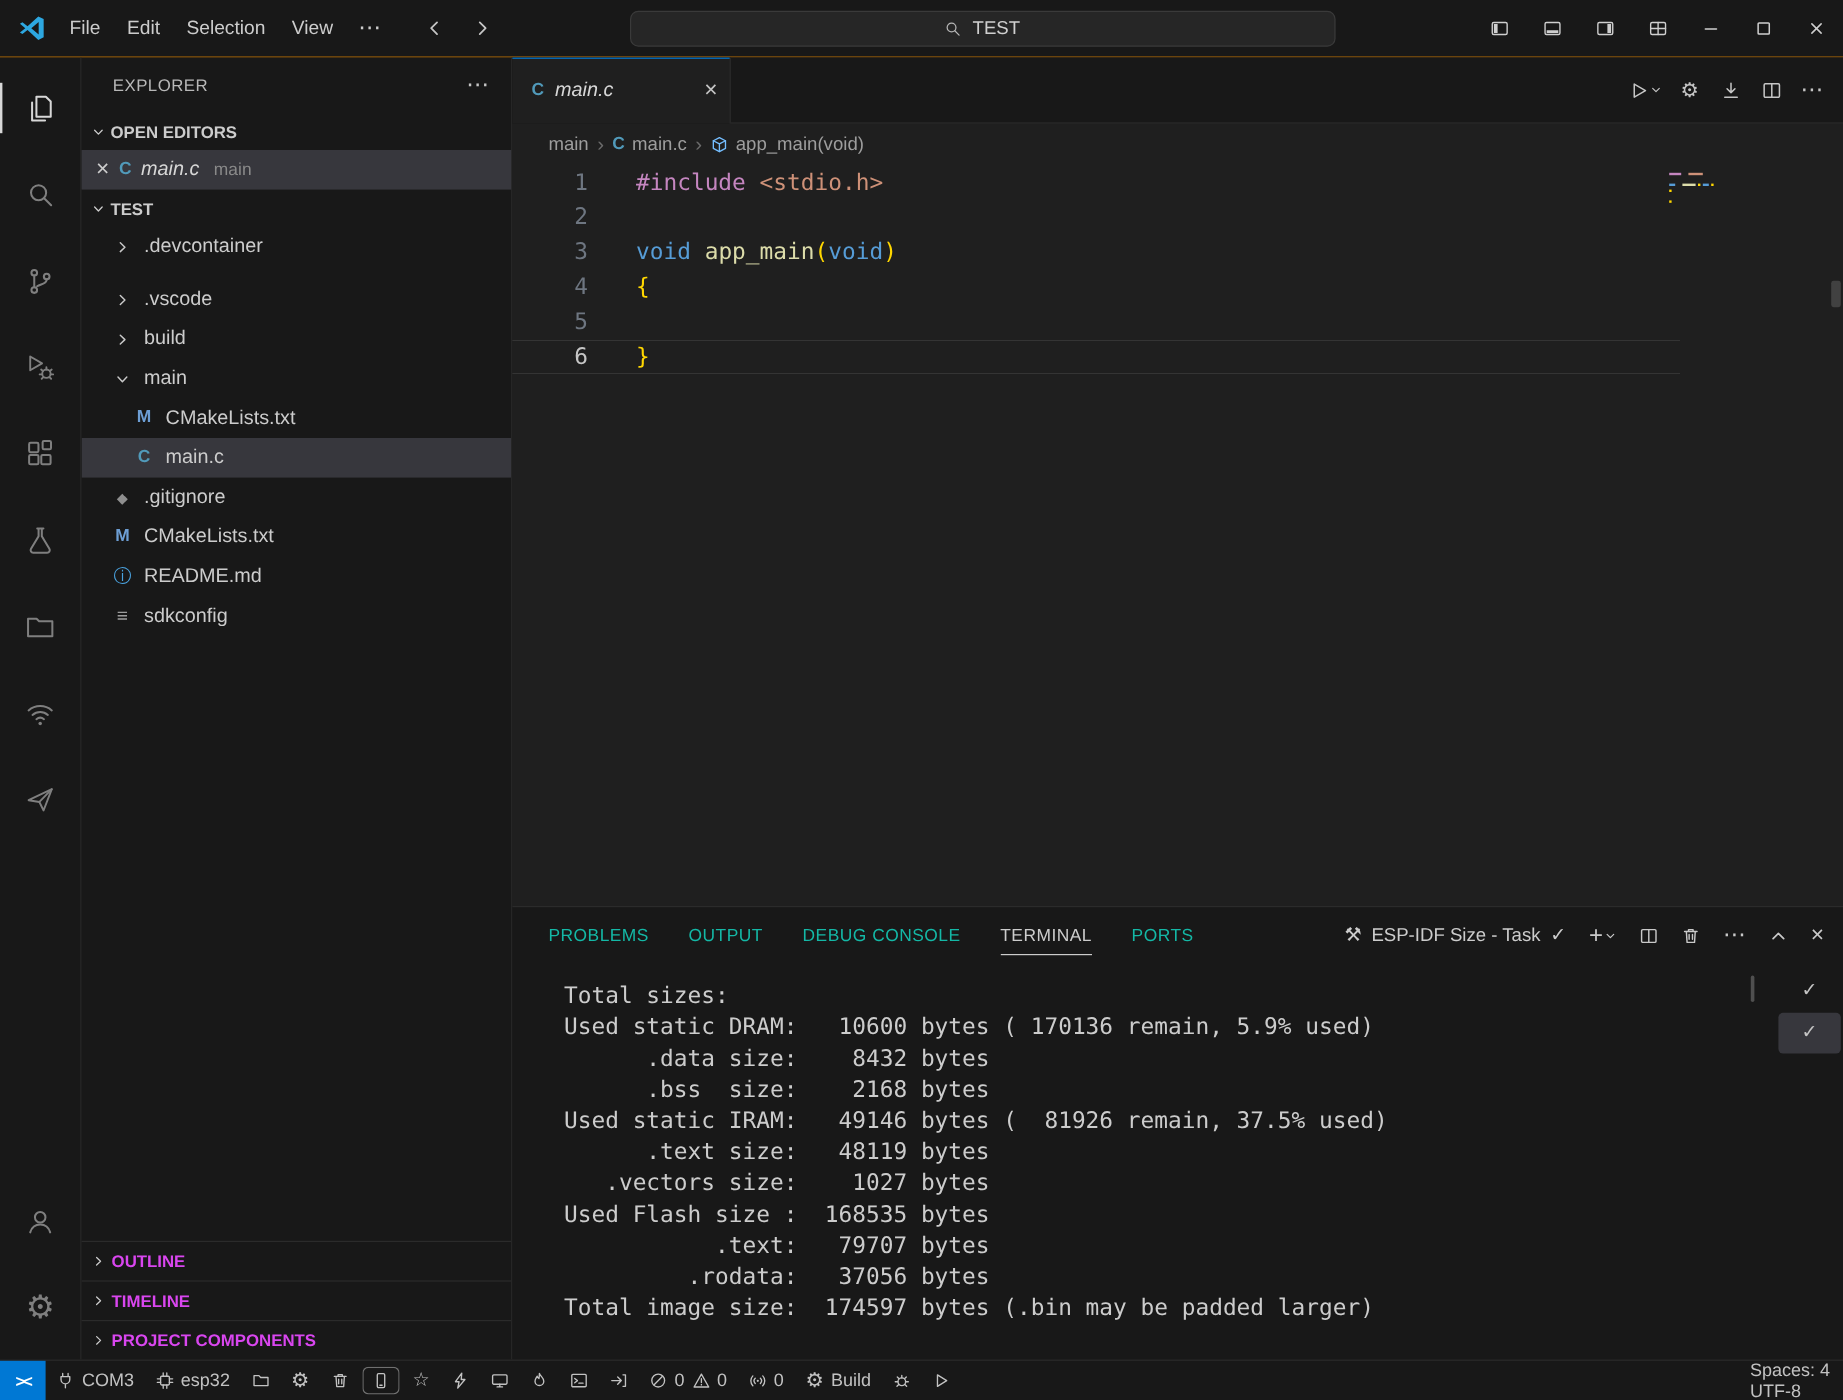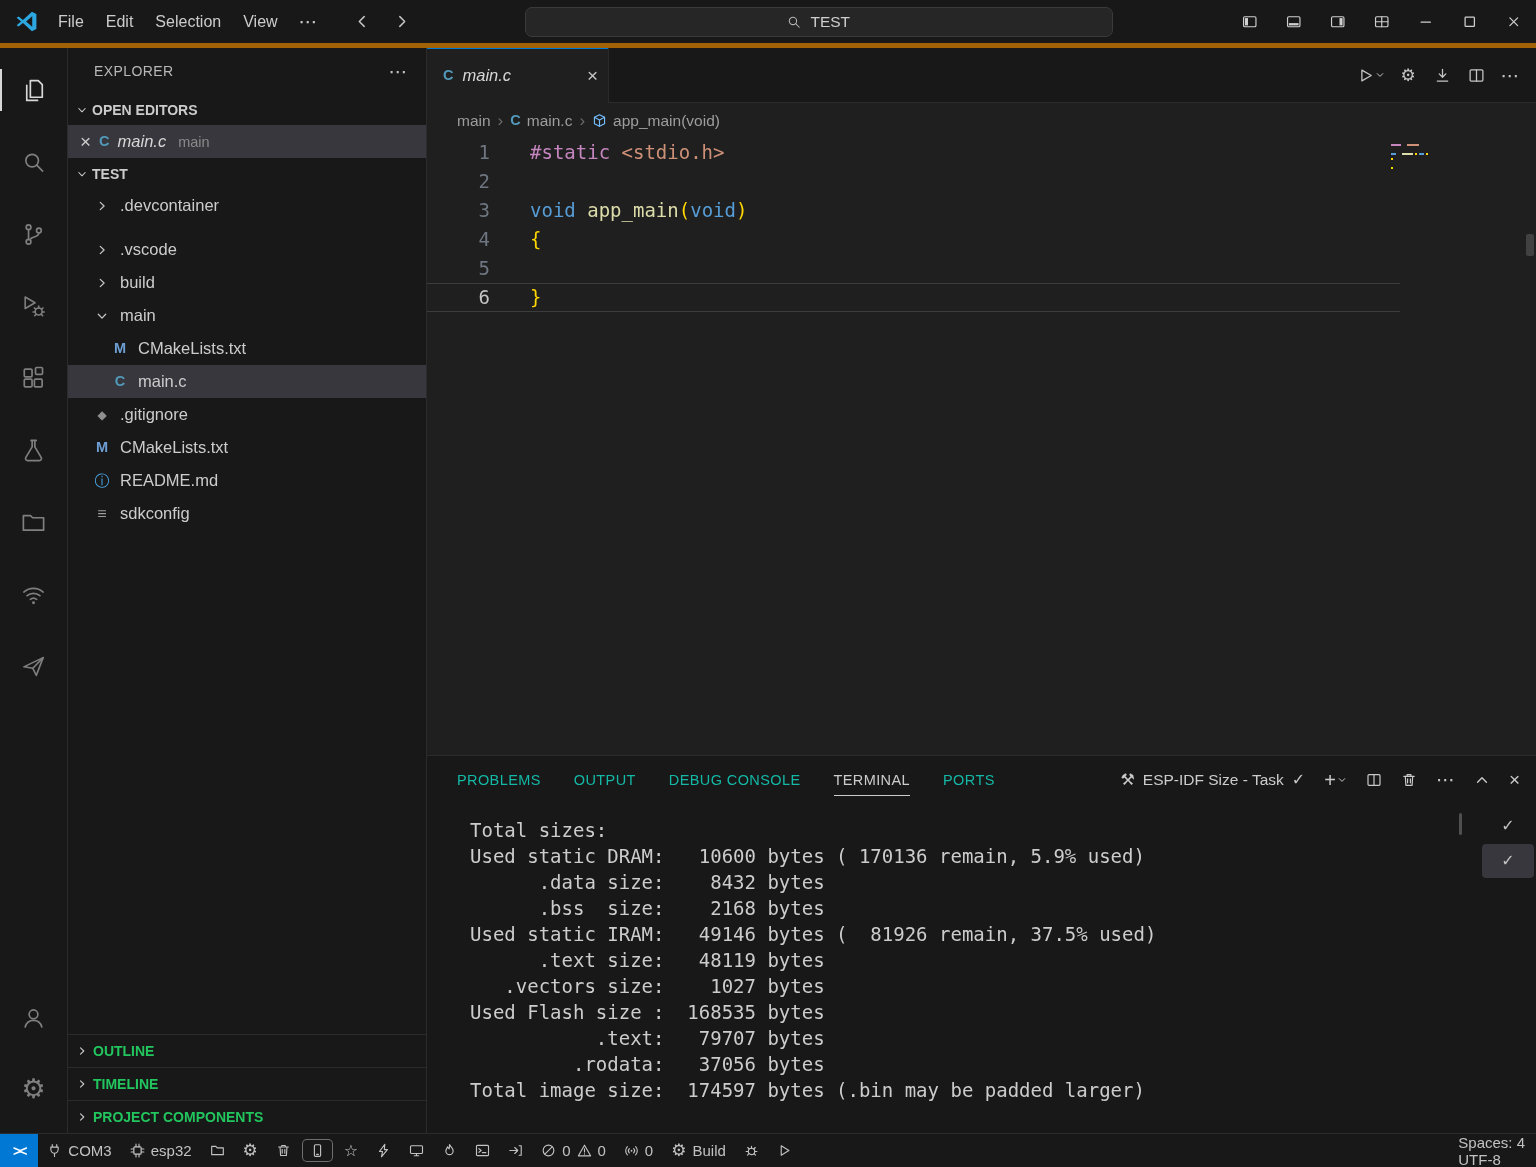--- a/index.html
+++ b/index.html
@@ -3,21 +3,21 @@
 <meta charset="utf-8">
 <style>
 *{margin:0;padding:0;box-sizing:border-box;}
 html,body{width:1536px;height:1167px;overflow:hidden;background:#1f1f1f;
   font-family:"Liberation Sans","DejaVu Sans",sans-serif;color:#cccccc;}
 .app{display:flex;flex-direction:column;width:1536px;height:1167px;}
 .icon{display:inline-flex;align-items:center;justify-content:center;line-height:1;}
 .glyph{display:inline-block;line-height:1;}
 
 
-.titlebar{height:48px;flex:none;background:#181818;border-bottom:5px solid #a16207;
+.titlebar{height:48px;flex:none;background:#181818;border-bottom:1px solid #a16207;
   display:flex;align-items:center;padding-left:14px;}
 .logo{font-size:25px;margin-right:8px;display:flex;}
 .menus{display:flex;}
 .menu-item{padding:5px 11px;font-size:16px;border-radius:5px;}
 .tb-more{font-size:19px;color:#cccccc;padding:0 10px;}
 .nav-arrows{display:flex;gap:22px;margin-left:26px;font-size:17px;color:#c5c5c5;}
 .search-box{width:588px;height:30px;margin:0 auto;background:#262626;border:1px solid #3a3a3a;
   border-radius:7px;display:flex;align-items:center;justify-content:center;gap:9px;
   font-size:15.5px;color:#cfcfcf;}
 .search-box .icon{font-size:14px;color:#b5b5b5;}
@@ -55,21 +55,21 @@
 .tree-row{height:33px;display:flex;align-items:center;gap:8px;color:#cccccc;}
 .tree-row.selected{background:#37373d;}
 .tree-icon{width:20px;flex:none;font-size:14px;color:#c8c8c8;}
 .fi{font-style:normal;}
 .cicon{color:#519aba;font-weight:700;font-size:14.5px;}
 .micon{color:#6d9ed4;font-weight:700;font-size:14.5px;}
 .gicon{color:#8f8f8f;font-size:12px;}
 .iicon{color:#4aa3e0;font-size:15px;}
 .licon{color:#9d9d9d;font-size:16px;font-weight:700;}
 .sb-bottom-row{height:33px;flex:none;display:flex;align-items:center;gap:5px;border-top:1px solid #2b2b2b;
-  padding-left:8px;font-weight:700;font-size:14px;color:#22c55e;}
+  padding-left:8px;font-weight:700;font-size:14px;color:#d946ef;}
 
 
 .main{flex:1;display:flex;flex-direction:column;min-width:0;background:#1f1f1f;}
 .tabsrow{height:55px;flex:none;display:flex;background:#181818;}
 .tab{width:182px;flex:none;background:#1f1f1f;display:flex;align-items:center;gap:9px;
   padding:0 10px 0 16px;border-right:1px solid #2b2b2b;position:relative;font-size:16.5px;}
 .tab.active::before{content:"";position:absolute;top:0;left:0;right:0;height:1px;background:#0078d4;}
 .tab .icon{font-size:16px;}
 .tab-label{font-style:italic;color:#d7d7d7;}
 .tab-x{margin-left:auto;font-size:17px;color:#c5c5c5;}
@@ -531,21 +531,21 @@
               </svg>
             </span>
             <span>app_main(void)</span>
           </span>
         </div>
 
       <div class="code-area">
         <div class="code-lines">
             <div class="code-line">
               <span class="ln">1</span>
-              <span class="lc"><span style="color: rgb(197, 134, 192);">#static</span><span> </span><span style="color: rgb(206, 145, 120);">&lt;stdio.h&gt;</span></span>
+              <span class="lc"><span style="color: rgb(197, 134, 192);">#include</span><span> </span><span style="color: rgb(206, 145, 120);">&lt;stdio.h&gt;</span></span>
             </div>
             <div class="code-line">
               <span class="ln">2</span>
               <span class="lc"></span>
             </div>
             <div class="code-line">
               <span class="ln">3</span>
               <span class="lc"><span style="color: rgb(86, 156, 214);">void</span><span> </span><span style="color: rgb(220, 220, 170);">app_main</span><span style="color: rgb(255, 215, 0);">(</span><span style="color: rgb(86, 156, 214);">void</span><span style="color: rgb(255, 215, 0);">)</span></span>
             </div>
             <div class="code-line">

